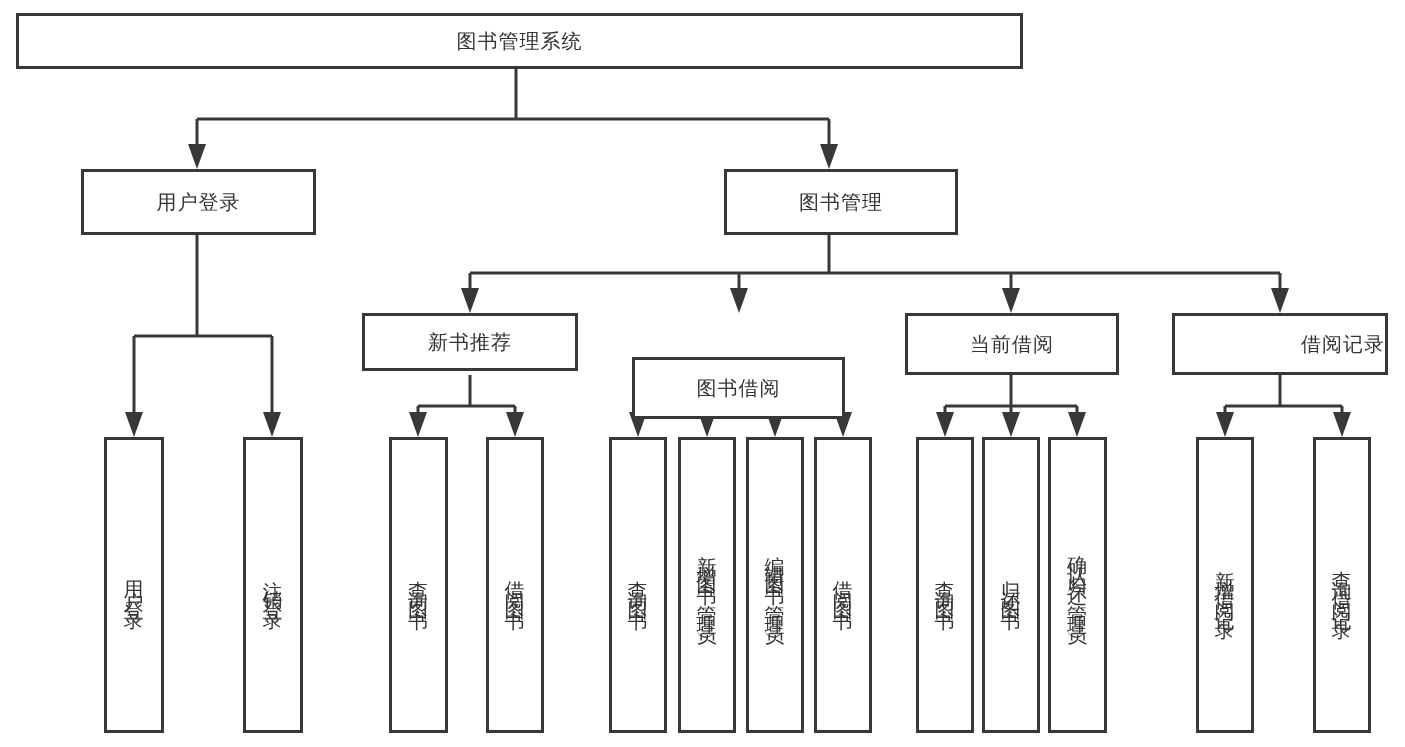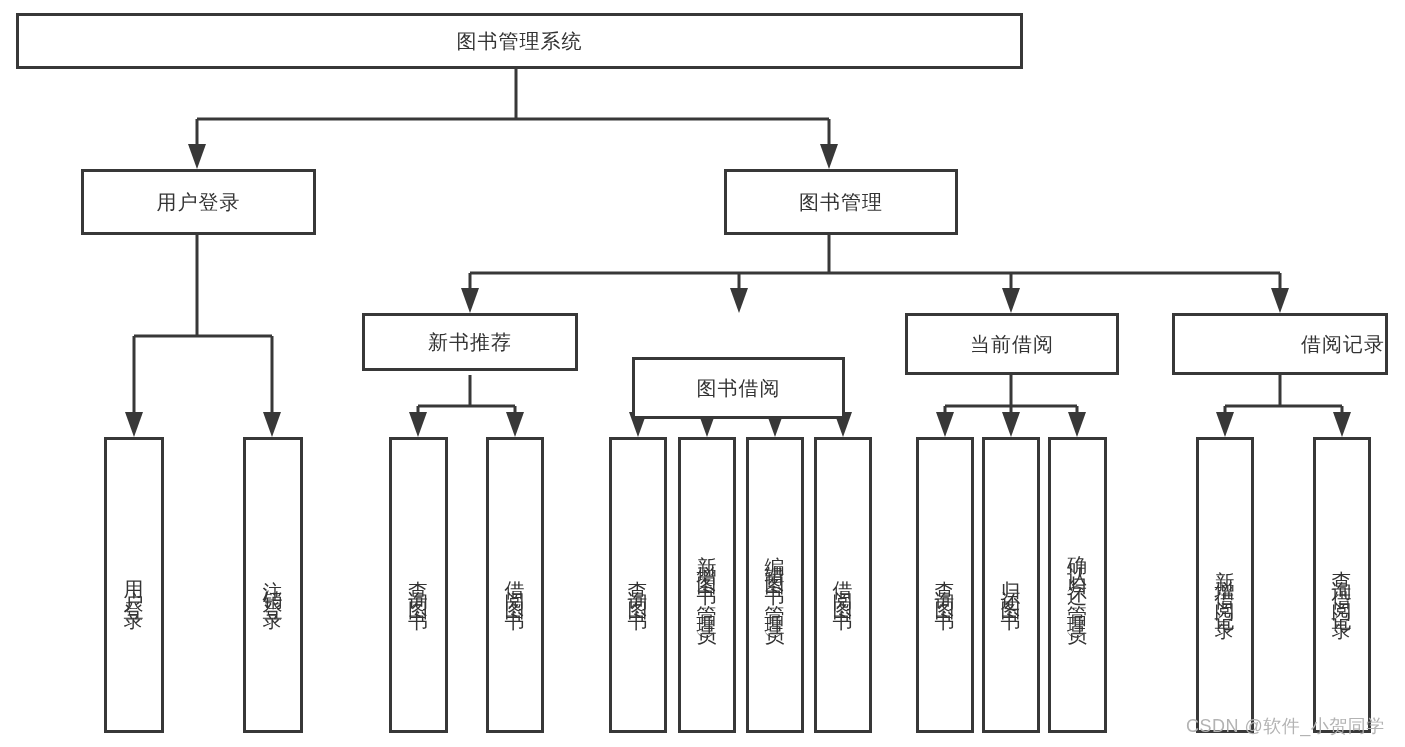--- a/index.html
+++ b/index.html
@@ -155,15 +155,14 @@
   <div class="node vbox" style="left:1048px; width:59px;">
     <span class="label">确认归还（管理员）</span>
   </div>
   <div class="node vbox" style="left:1196px; width:58px;">
     <span class="label">新增借阅记录</span>
   </div>
   <div class="node vbox" style="left:1313px; width:58px;">
     <span class="label">查询借阅记录</span>
   </div>
 
-  <div class="watermark">CSDN @软件_小贺同学</div>
 
 </div>
 
 </body></html>

